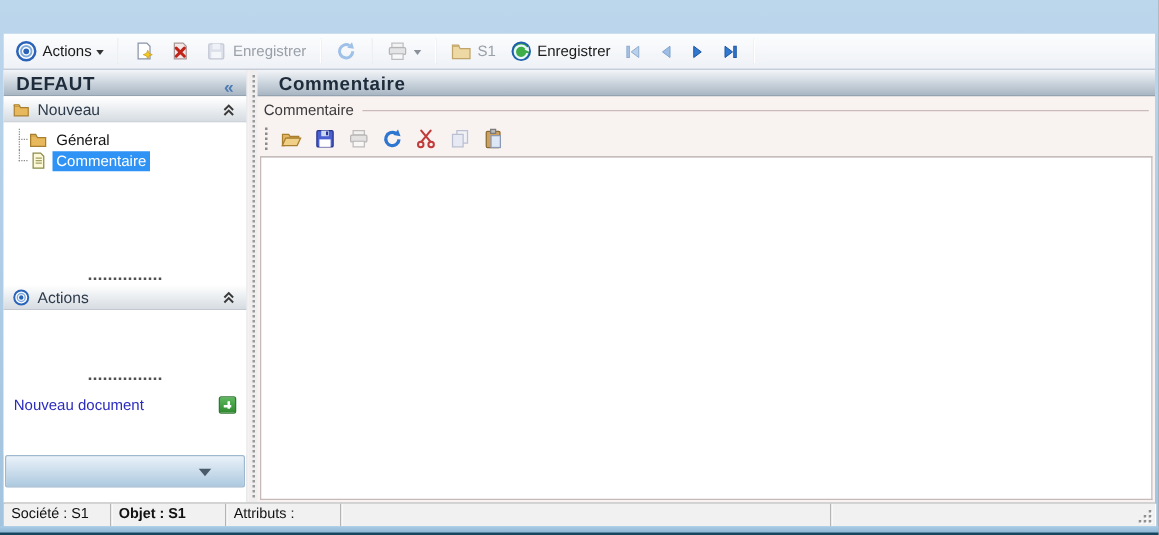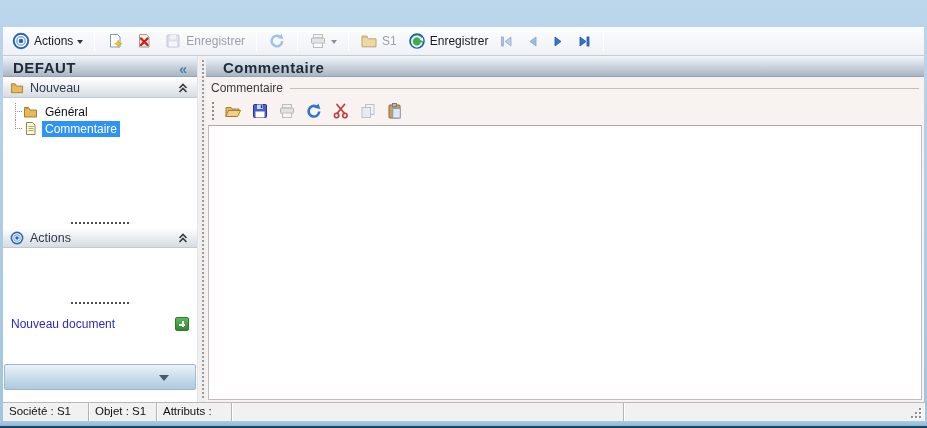--- a/index.html
+++ b/index.html
@@ -83,21 +83,21 @@
   .fieldset-row{display:flex;align-items:center;height:15px;margin:0 3px 3px 3px;font-size:12px;color:#3a3a3a;}
   .fieldset-row .line{flex:1;border-top:1px solid #cbbaba;margin-left:7px;margin-top:2px;}
   .editor-toolbar{height:26px;display:flex;align-items:center;gap:9px;padding-left:4px;margin-bottom:1px;}
   .drag-handle{width:2px;height:18px;border-left:2px dotted #8a8a8a;margin-right:1px;}
   .editor-area{flex:1;border:1px solid #c6b9b9;border-top-color:#b3a6a6;background:#fff;resize:none;outline:none;font-family:"Liberation Sans","DejaVu Sans",sans-serif;font-size:12px;padding:4px;}
 
   
   .statusbar{position:absolute;left:3px;right:3px;top:402px;height:19px;background:#f2f1f1;
     border-top:1px solid #b8b8b8;display:flex;font-size:11.5px;color:#111;}
   .spanel{padding:2px 6px 0 6px;border-right:1px solid #b4b4b4;box-shadow:1px 0 0 #fff;white-space:nowrap;}
-  .spanel.w1{width:86px;} .spanel.w2{width:68px;} .spanel.w3{width:75px;} .spanel.w4{width:392px;}
+  .spanel.w1{width:86px;} .spanel.w2{width:92px;font-weight:bold;} .spanel.w3{width:92px;} .spanel.w4{width:392px;}
   .spanel.fill{flex:1;border-right:none;position:relative;}
   .grip{position:absolute;right:2px;bottom:2px;width:12px;height:12px;}
   .grip i{position:absolute;width:2px;height:2px;background:#8f8f8f;box-shadow:1px 1px 0 #fff;}
   .grip .d1{right:1px;bottom:1px;} .grip .d2{right:5px;bottom:1px;} .grip .d3{right:9px;bottom:1px;}
   .grip .d4{right:1px;bottom:5px;} .grip .d5{right:5px;bottom:5px;} .grip .d6{right:1px;bottom:9px;}
 
   .bottom-frame{position:absolute;left:0;right:0;bottom:0;height:7px;background:linear-gradient(#aacce6,#8fb8d6);border-bottom:2px solid #17475f;}
 </style>
 </head>
 <body>

